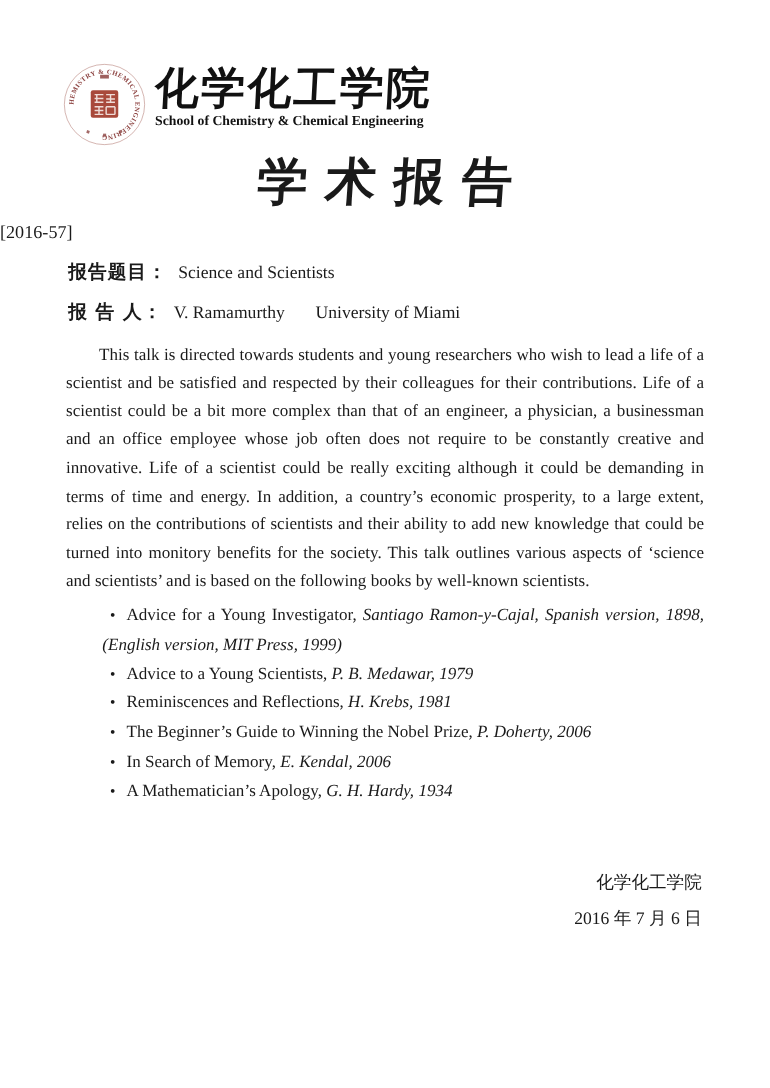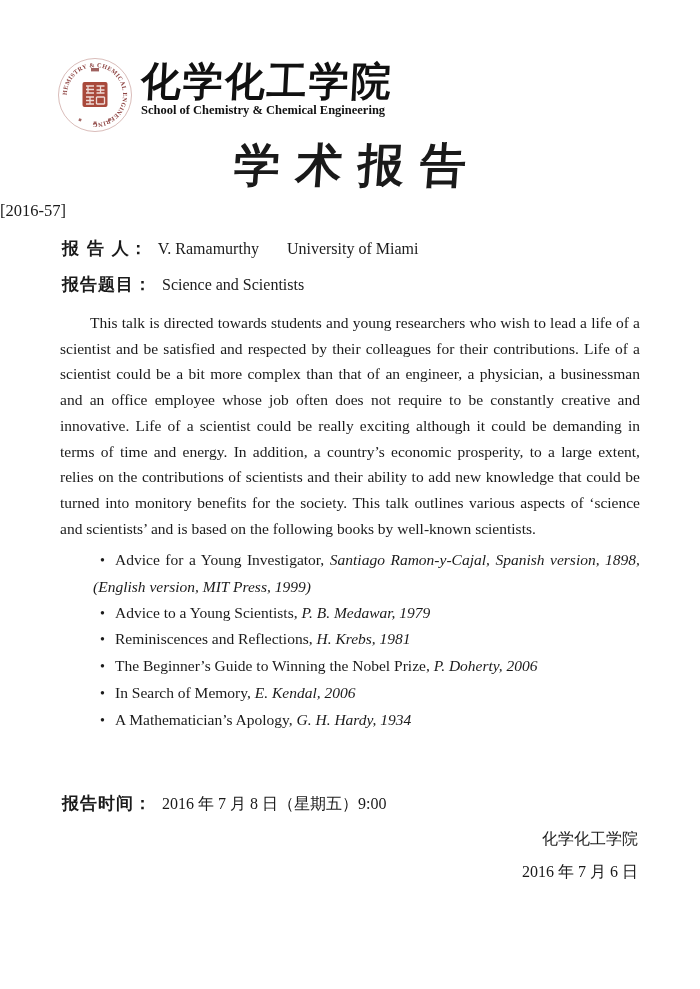--- a/index.html
+++ b/index.html
@@ -169,25 +169,25 @@
       <div class="school-en">School of Chemistry &amp; Chemical Engineering</div>
     </div>
   </div>
 
   <div class="doc-title">学术报告</div>
 
   <div class="issue-number">[2016-57]</div>
 
   <div class="meta">
     <div class="meta-row">
+      <span class="label">报告题目：</span><span class="value">Science and Scientists</span>
+    </div>
+    <div class="meta-row">
       <span class="label">报 告 人：</span><span class="value">V. Ramamurthy</span><span class="value affiliation">University of Miami</span>
     </div>
-    <div class="meta-row">
-      <span class="label">报告题目：</span><span class="value">Science and Scientists</span>
-    </div>
   </div>
 
   <div class="abstract">This talk is directed towards students and young researchers who wish to lead a life of a scientist and be satisfied and respected by their colleagues for their contributions.  Life of a scientist could be a bit more complex than that of an engineer, a physician, a businessman and an office employee whose job often does not require to be constantly creative and innovative.  Life of a scientist could be really exciting although it could be demanding in terms of time and energy. In addition, a country’s economic prosperity, to a large extent, relies on the contributions of scientists and their ability to add new knowledge that could be turned into monitory benefits for the society.  This talk outlines various aspects of ‘science and scientists’ and is based on the following books by well-known scientists.</div>
 
   <div class="books">
     <div class="book">
       <span class="dot">•</span><span>Advice for a Young Investigator,</span> <span class="italic">Santiago Ramon-y-Cajal, Spanish version, 1898, (English version, MIT Press, 1999)</span>
     </div>
     <div class="book">
       <span class="dot">•</span><span>Advice to a Young Scientists,</span> <span class="italic">P. B. Medawar, 1979</span>
@@ -200,23 +200,20 @@
     </div>
     <div class="book">
       <span class="dot">•</span><span>In Search of Memory,</span> <span class="italic">E. Kendal, 2006</span>
     </div>
     <div class="book">
       <span class="dot">•</span><span>A Mathematician’s Apology,</span> <span class="italic">G. H. Hardy, 1934</span>
     </div>
   </div>
 
   <div class="footer-meta">
-    <div class="meta-row">
-      <span class="label">报告时间：</span><span class="value">2016 年 7 月 8 日（星期五）9:00</span>
-    </div>
   </div>
 
   <div class="signature">
     <div class="sig-line">化学化工学院</div>
     <div class="sig-line">2016 年 7 月 6 日</div>
   </div>
 
 </div>
 
 </body></html>

